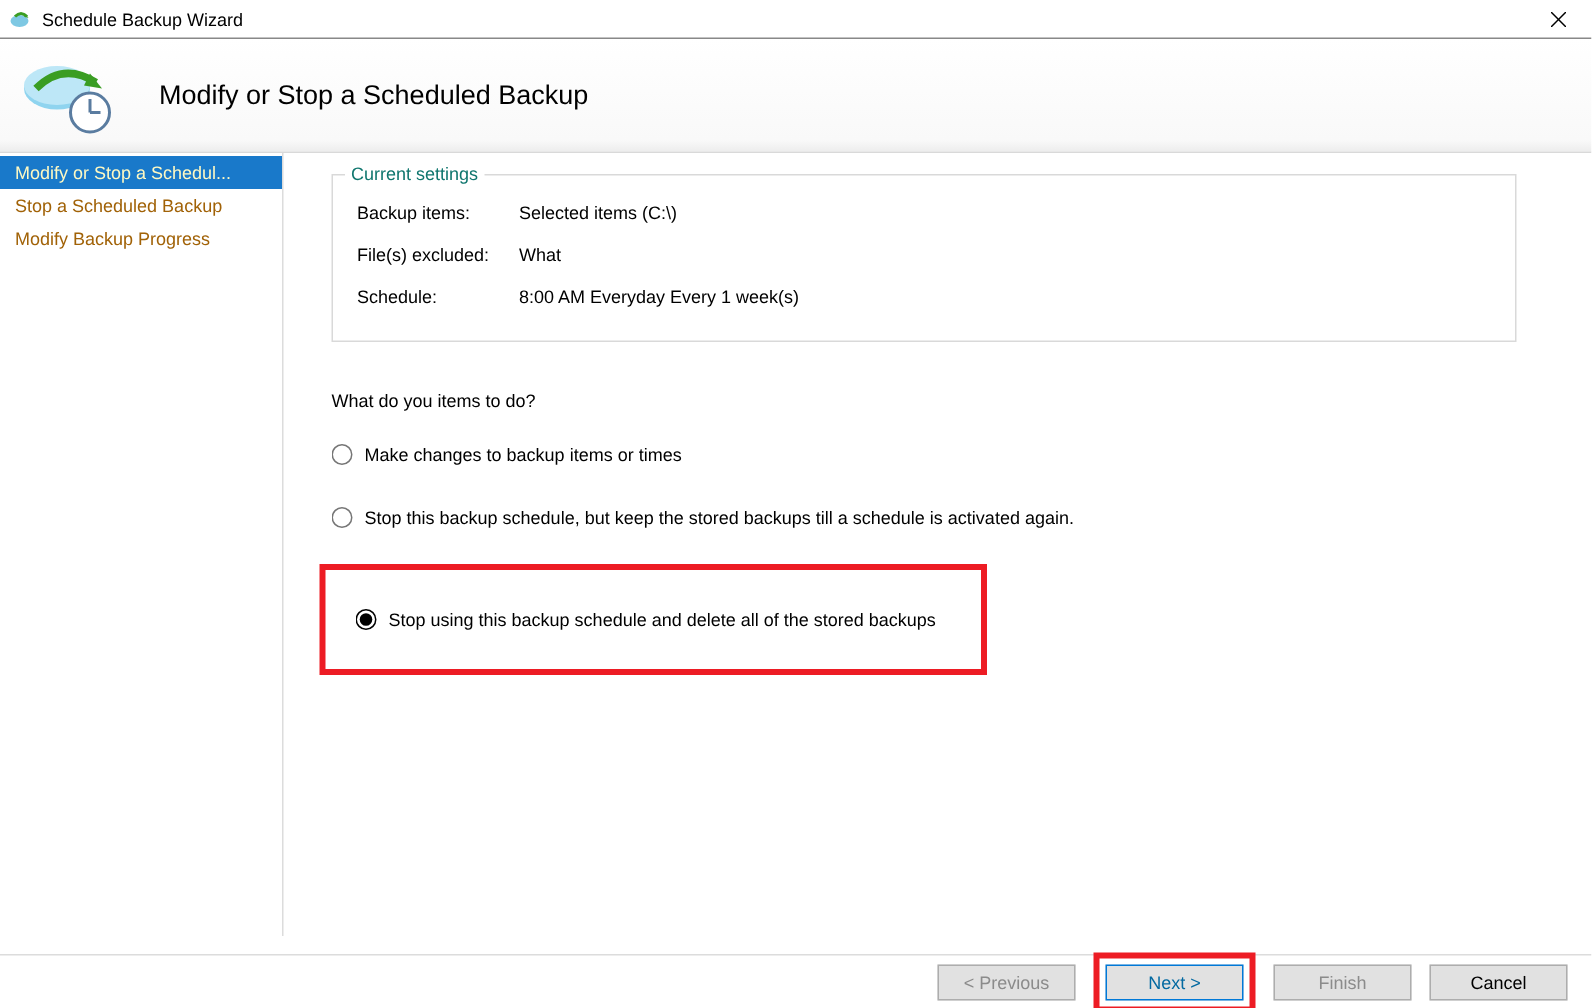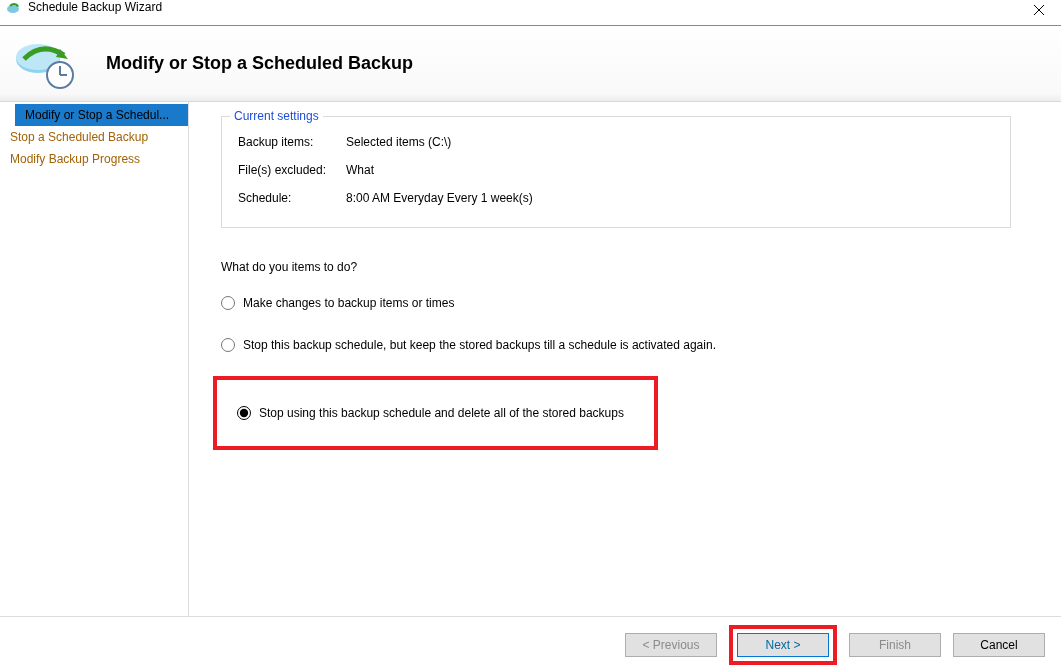--- a/index.html
+++ b/index.html
@@ -9,21 +9,21 @@
       background: #fff;
       width: 1061px;
       height: 672px;
       overflow: hidden;
       position: relative;
     }
     .titlebar {
       height: 26px;
       border-bottom: 1px solid #888;
       display: flex;
-      align-items: flex-start;
+      align-items: center;
       padding: 0 6px;
       background: #fff;
     }
     .titlebar-icon {
       width: 16px;
       height: 16px;
       margin-right: 6px;
       display: flex;
       align-items: center;
       justify-content: center;
@@ -43,21 +43,21 @@
       border-bottom: 1px solid #d9d9d9;
       display:flex;
       align-items:center;
       padding-left: 14px;
     }
     .header-icon {
       width: 64px; height: 54px; position:relative;
     }
     .header-title {
       font-size: 18px;
-      font-weight: 700;
+      font-weight: 400;
       color: #000;
       margin-left: 28px;
     }
     .body-region {
       display:flex;
       height: calc(672px - 26px - 76px - 48px);
     }
     .sidebar {
       width: 188px;
       background:#fff;
@@ -67,42 +67,41 @@
       padding: 4px 10px;
       color:#a16207;
       cursor: default;
       white-space: nowrap;
       overflow:hidden;
       text-overflow: ellipsis;
       font-size: 12px;
     }
     .sidebar-item.active {
       background:#1979ca;
-      color:#000000;
-      margin-left:15px;
+      color:#fef9c3;
     }
     .content {
       flex:1;
       border-left: 1px solid #dcdcdc;
       padding: 14px 20px 0 32px;
       position:relative;
     }
     .fieldset-box {
       border: 1px solid #d9d9d9;
       padding: 14px 16px 22px 16px;
       position:relative;
       width: 790px;
     }
     .fieldset-legend {
       position:absolute;
       top:-8px; left:8px;
       background:#fff;
       padding: 0 4px;
       font-size:12px;
-      color:#1d4ed8;
+      color:#0f766e;
     }
     .settings-row {
       display:flex;
       margin-top: 4px;
       margin-bottom: 14px;
     }
     .settings-row:last-child { margin-bottom: 0; }
     .settings-label { width: 108px; }
     .question-text {
       margin-top: 32px;
@@ -123,21 +122,21 @@
       padding: 10px 14px 10px 4px;
       display:inline-flex;
       align-items:center;
       gap:8px;
       margin-left:-8px;
       margin-top:-4px;
     }
     .footer {
       position:absolute;
       bottom:0; left:0; right:0;
-      height: 56px;
+      height: 36px;
       border-top:1px solid #dcdcdc;
       display:flex;
       align-items:center;
       justify-content:flex-end;
       padding-right: 16px;
       gap: 12px;
       background:#fff;
     }
     .btn {
       width: 92px;

